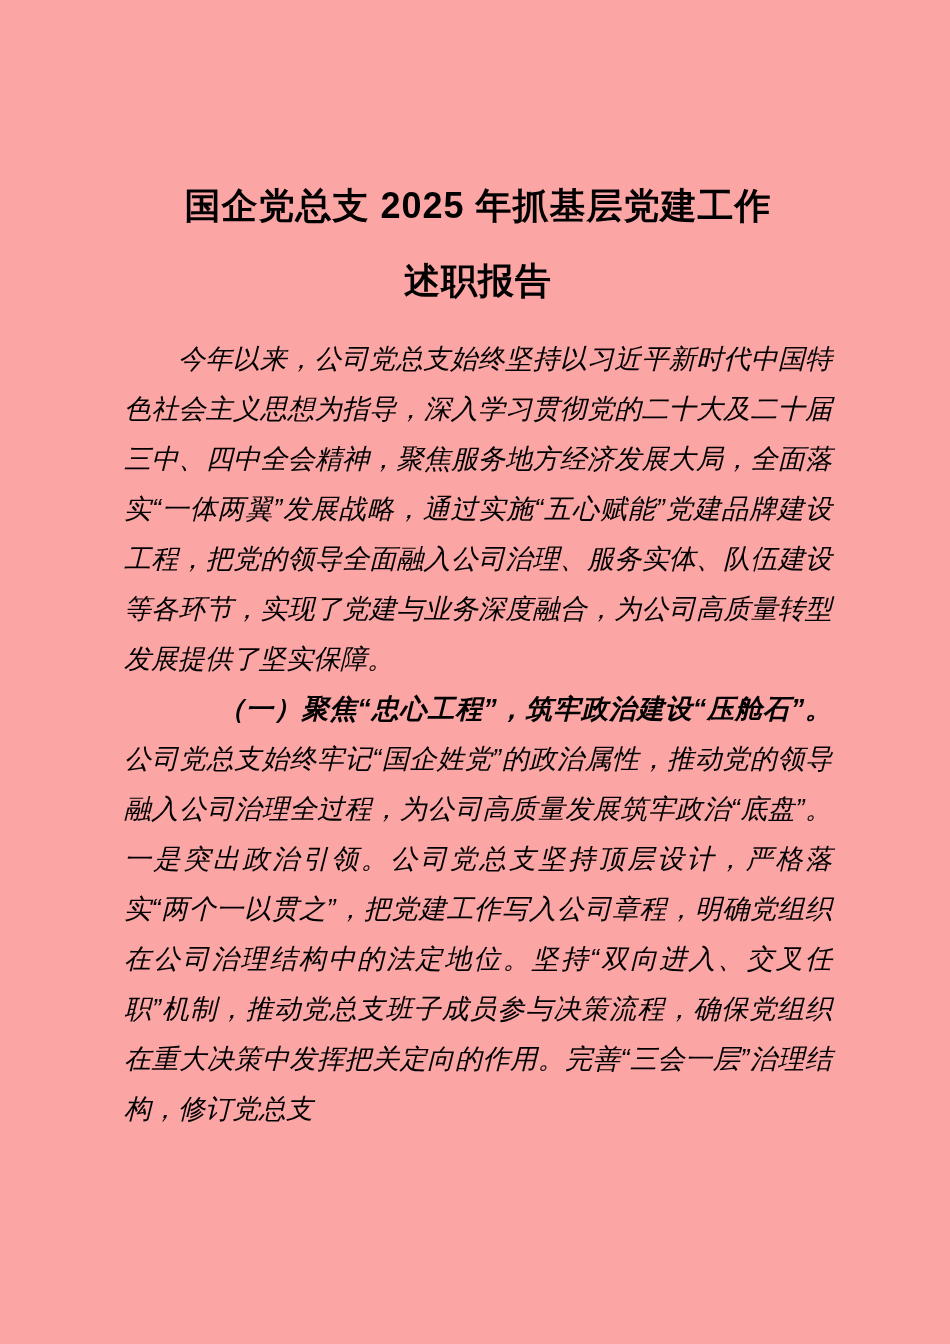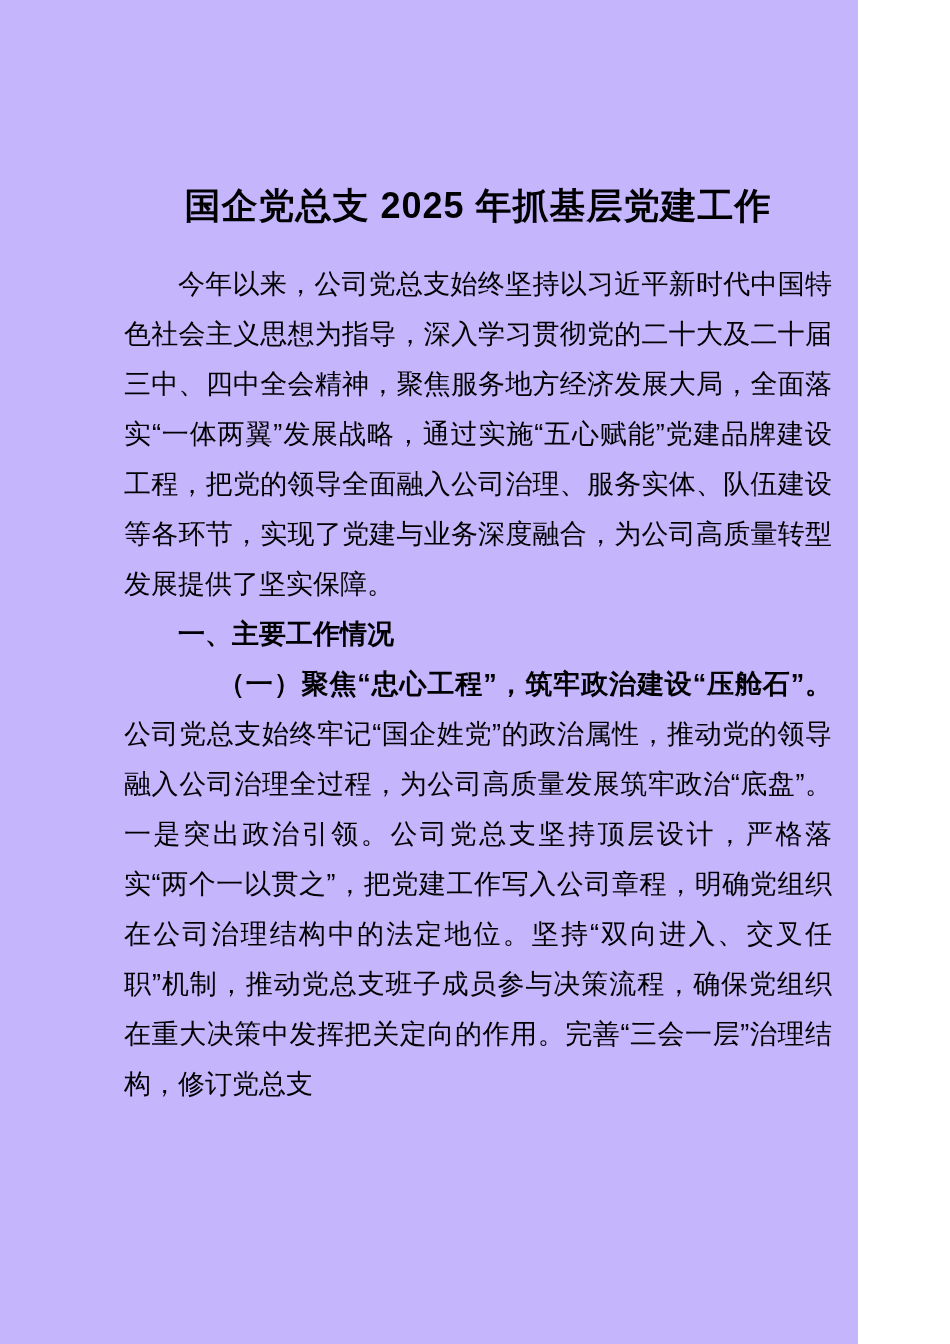--- a/index.html
+++ b/index.html
@@ -6,23 +6,23 @@
     margin: 0;
     padding: 0;
     background: #ffffff;
   }
   body {
     font-family: "Liberation Sans", sans-serif;
     color: #000000;
   }
   .page {
     position: relative;
-    width: 858px;
+    width: 950px;
     height: 1344px;
-    background: #c4b5fd;
+    background: #fca5a5;
     overflow: hidden;
     box-sizing: border-box;
   }
   .content {
     box-sizing: content-box;
     padding: 168px 118px 0 124px;
     width: 708px;
   }
   .doc-title {
     margin: 0 0 16px 0;
@@ -40,43 +40,44 @@
   .doc-body h2 {
     margin: 0;
     font-size: 27px;
     line-height: 50px;
     text-indent: 2em;
   }
   .doc-body p {
     font-weight: 400;
     text-align: justify;
     text-justify: inter-ideograph;
+    font-style: italic;
   }
   .doc-body h2 {
     font-weight: 700;
     text-align: left;
   }
   .lead {
     font-weight: 700;
     margin-left: 40px;
   }
 </style>
 </head>
 <body>
 
 <div class="page">
   <div class="content">
 
     <h1 class="doc-title">
       <span class="title-line">国企党总支 2025 年抓基层党建工作</span>
+      <span class="title-line">述职报告</span>
     </h1>
 
     <div class="doc-body">
 
       <p>今年以来，公司党总支始终坚持以习近平新时代中国特色社会主义思想为指导，深入学习贯彻党的二十大及二十届三中、四中全会精神，聚焦服务地方经济发展大局，全面落实“一体两翼”发展战略，通过实施“五心赋能”党建品牌建设工程，把党的领导全面融入公司治理、服务实体、队伍建设等各环节，实现了党建与业务深度融合，为公司高质量转型发展提供了坚实保障。</p>
 
-      <h2>一、主要工作情况</h2>
 
       <p><span class="lead">（一）聚焦“忠心工程”，筑牢政治建设“压舱石”。</span><span>公司党总支始终牢记“国企姓党”的政治属性，推动党的领导融入公司治理全过程，为公司高质量发展筑牢政治“底盘”。一是突出政治引领。公司党总支坚持顶层设计，严格落实“两个一以贯之”，把党建工作写入公司章程，明确党组织在公司治理结构中的法定地位。坚持“双向进入、交叉任职”机制，推动党总支班子成员参与决策流程，确保党组织在重大决策中发挥把关定向的作用。完善“三会一层”治理结构，修订党总支</span></p>
 
     </div>
   </div>
 </div>
 
 </body></html>

